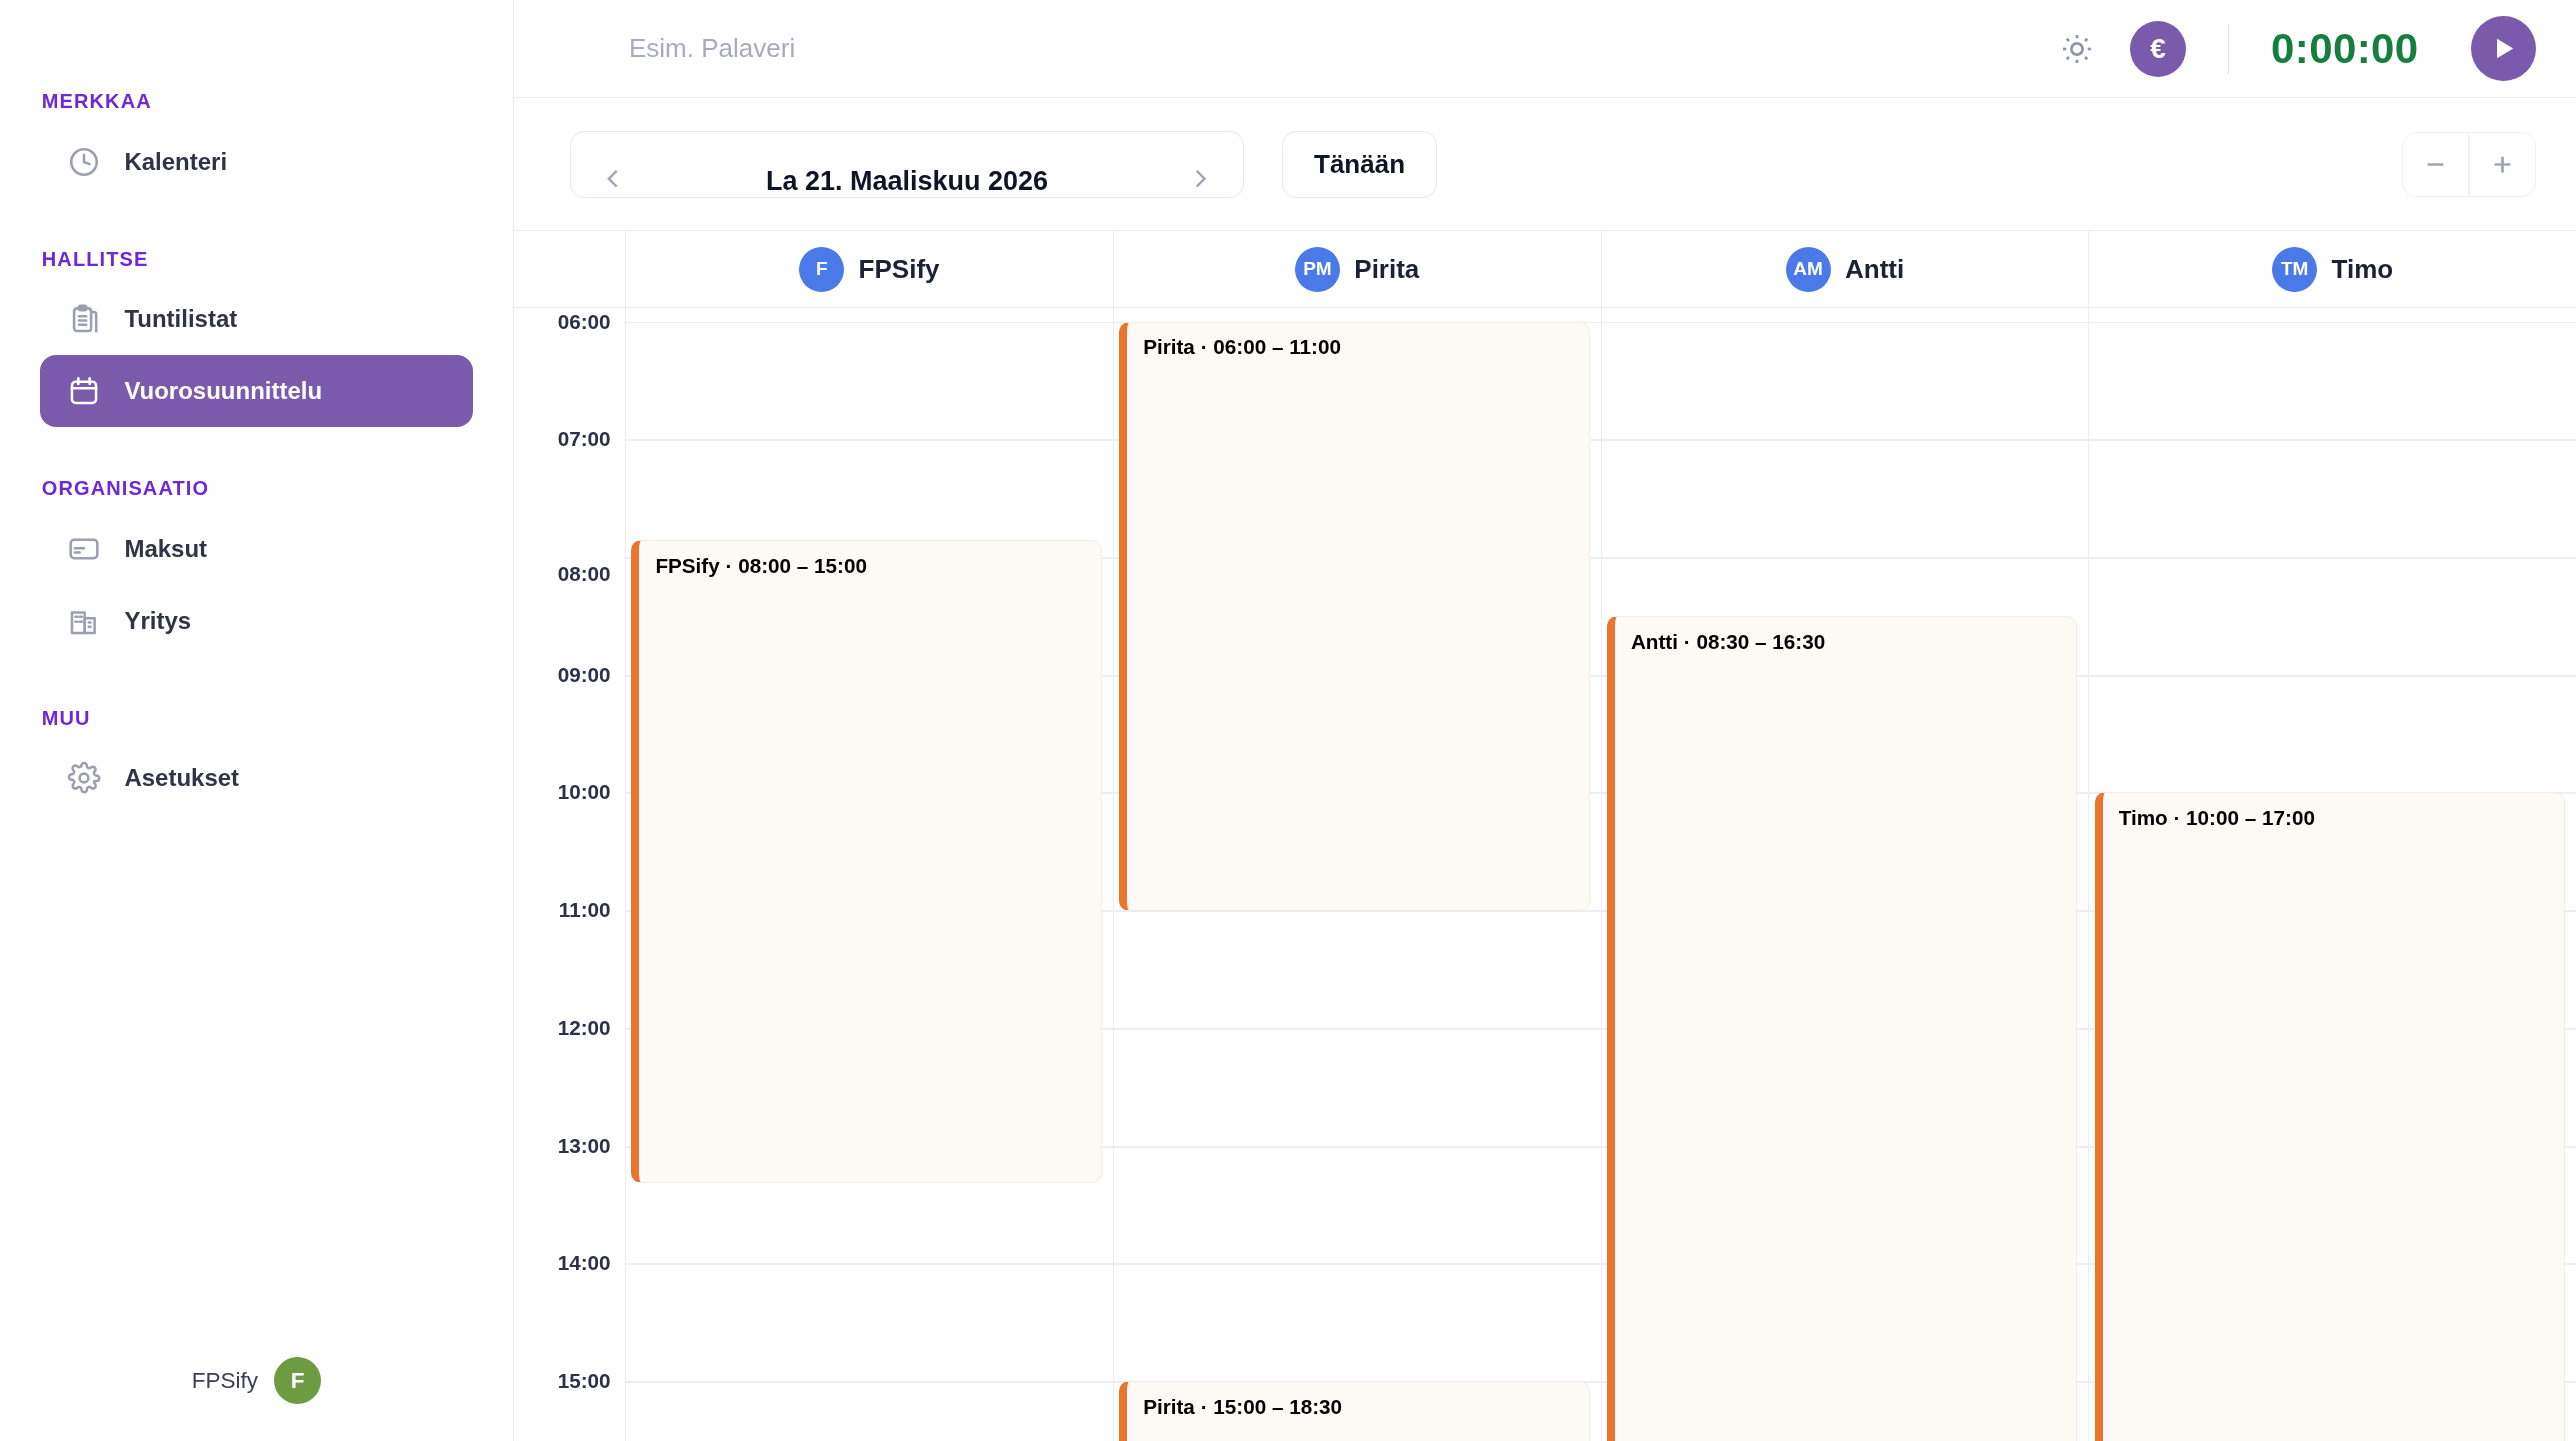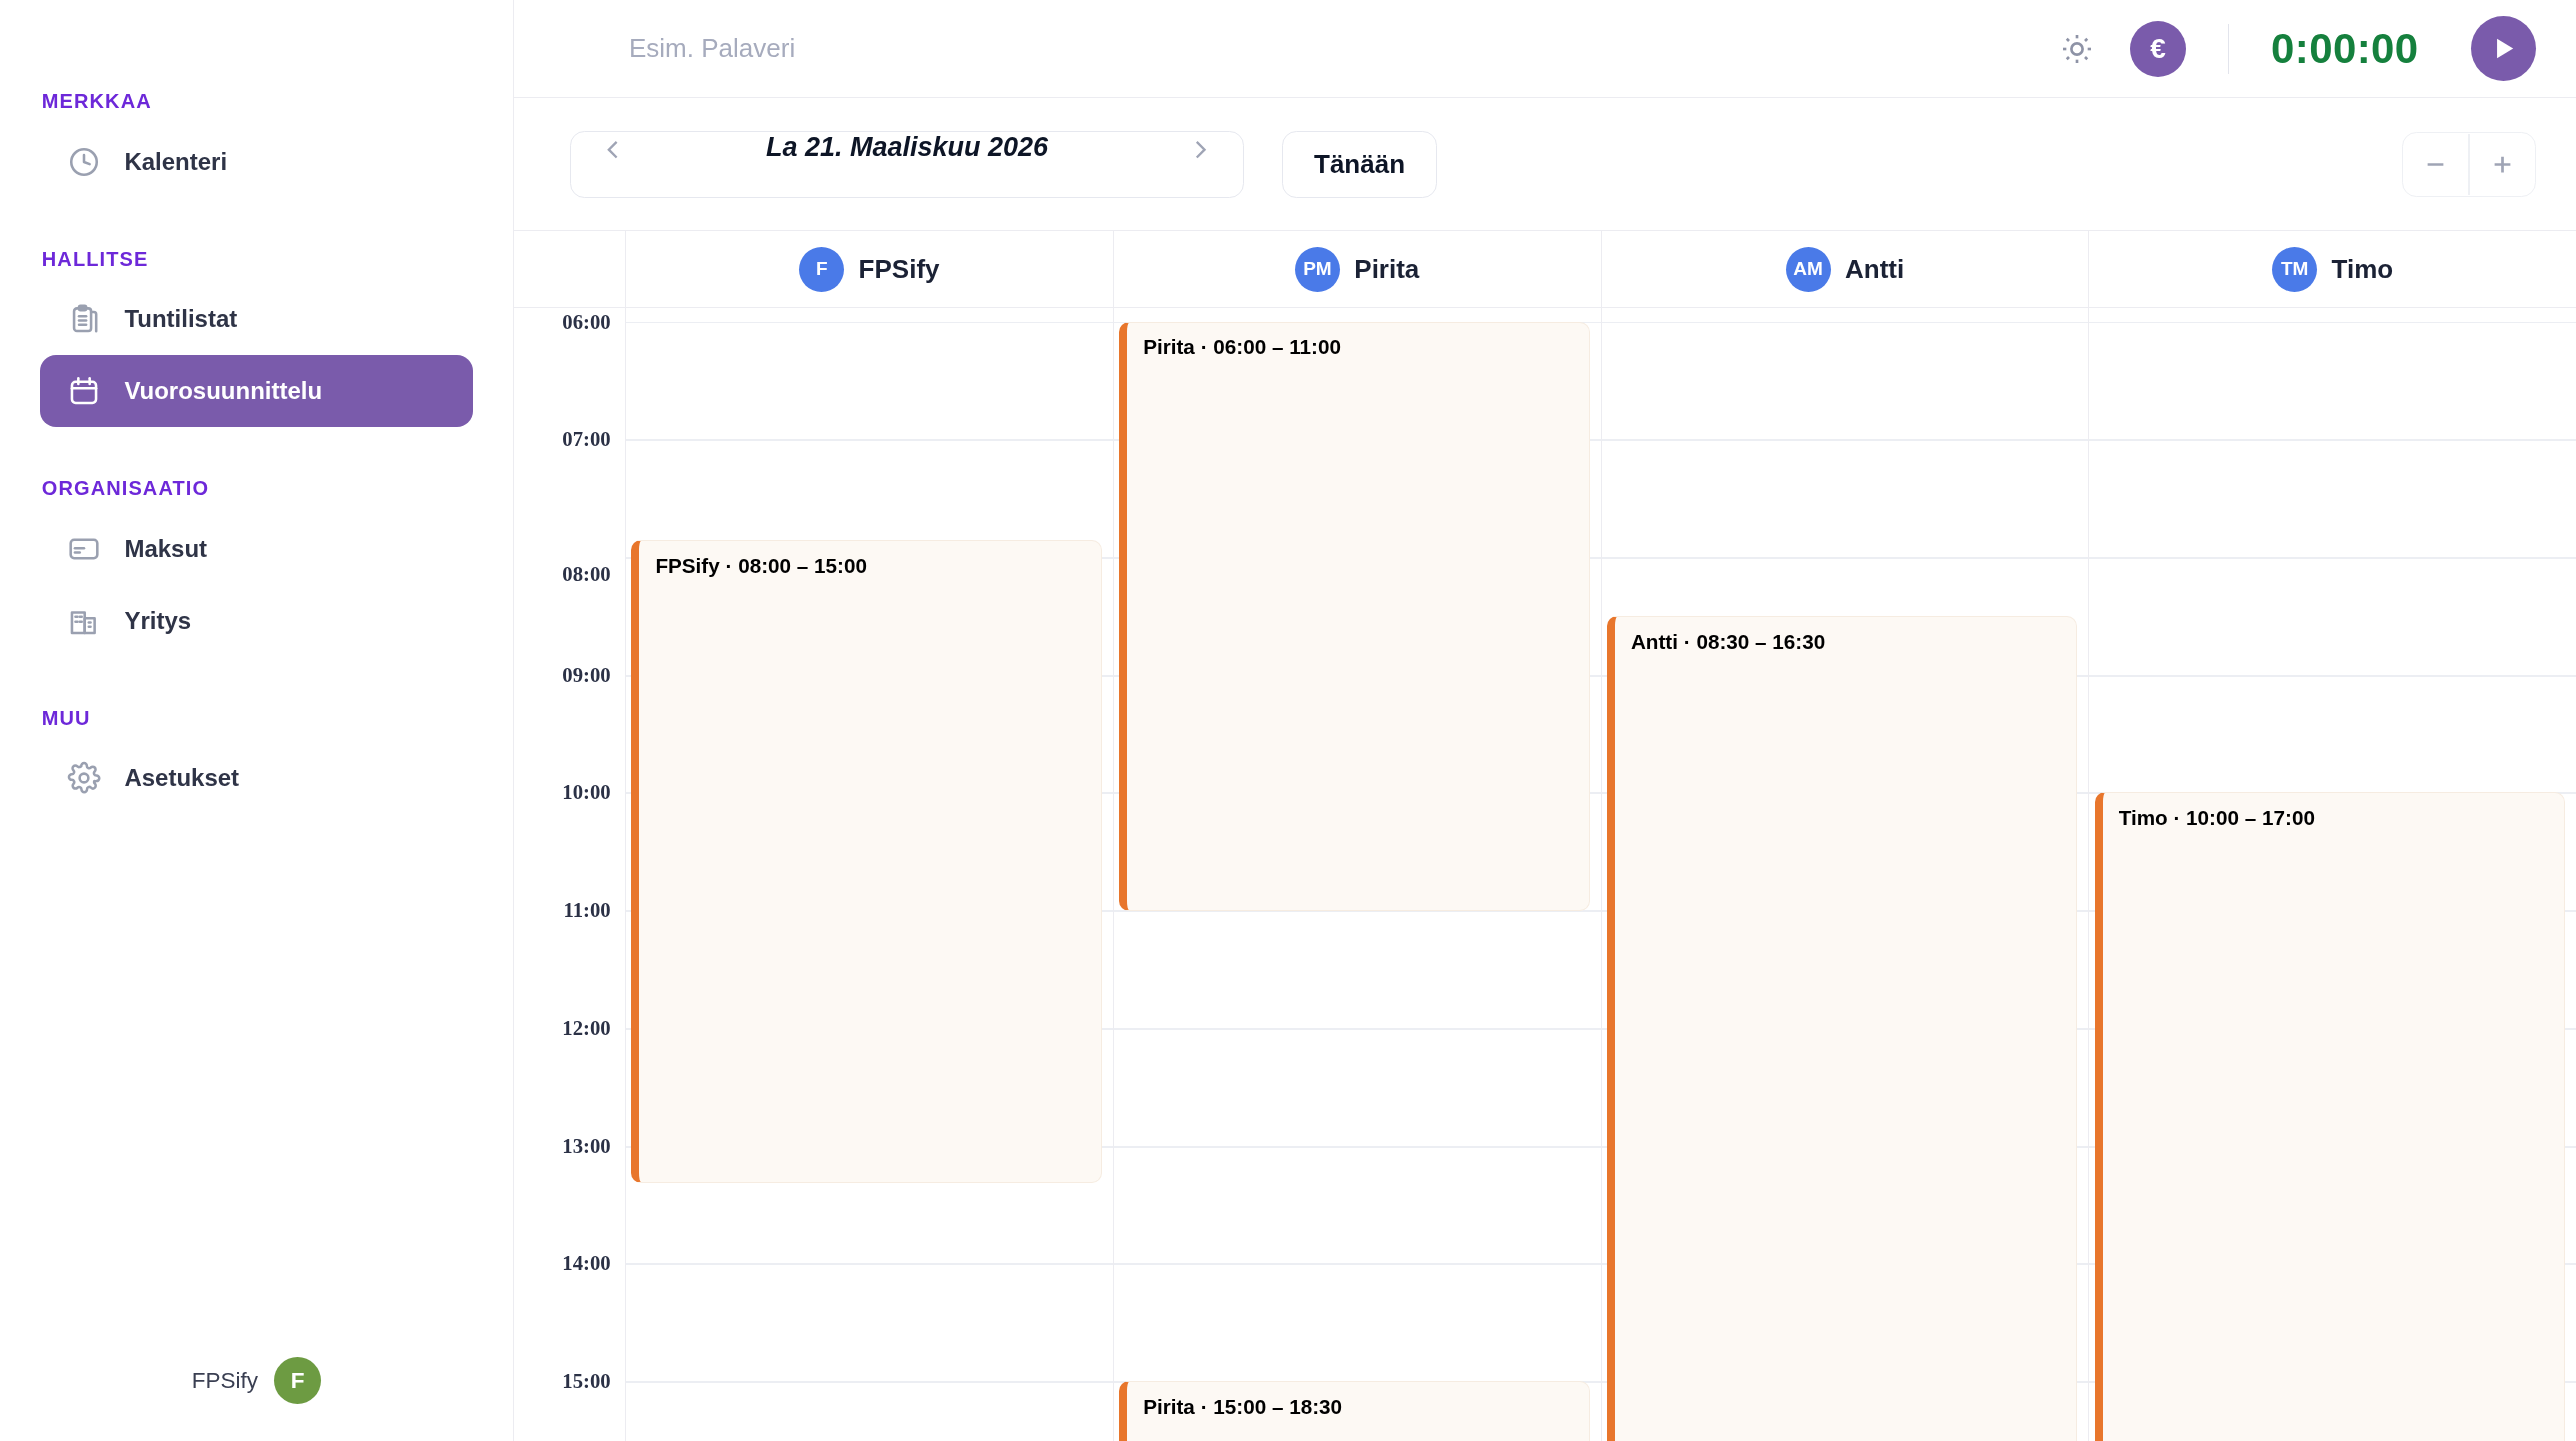--- a/index.html
+++ b/index.html
@@ -91,22 +91,22 @@
   
   .datebar {
     height:133px; flex:0 0 133px;
     border-bottom:1.8px solid #ececf1;
     display:flex; align-items:center;
     padding:0 40px 0 56px;
   }
   .date-nav {
     width:674px; height:67px;
     border:1.8px solid #e6e8ef; border-radius:14.4px;
-    display:flex; align-items:flex-start; justify-content:space-between;
-    padding:0 25px; cursor:default;font-style:italic;
+    display:flex; align-items:flex-end; justify-content:space-between;
+    padding:0 25px; cursor:default;
   }
   .date-nav .chev { cursor:pointer; display:flex; align-items:center; justify-content:center; width:36px; height:36px; }
   .date-nav .chev svg { width:23.4px; height:23.4px; stroke:#9fa4b5; fill:none; stroke-width:2.4; }
   .date-label { font-size:27px; font-weight:bold; color:#0d1526; }
   .today-btn {
     margin-left:38px; height:67px; padding:0 31px;
     border:1.8px solid #e6e8ef; border-radius:14.4px;
     display:flex; align-items:center; justify-content:center;
     font-size:26px; font-weight:bold; color:#0d1526;
     background:#fff; cursor:pointer;
@@ -130,21 +130,21 @@
   }
   .avatar {
     width:45px; height:45px; border-radius:50%;
     background:#4a7ae8; color:#fff;
     display:flex; align-items:center; justify-content:center;
     font-size:19px; font-weight:bold; flex:0 0 45px;
   }
   .person-name { font-size:26px; font-weight:bold; color:#1b2235; }
 
   .cal-body { flex:1; display:flex; position:relative; min-height:0; overflow:hidden; }
-  .time-gutter { width:111px; flex:0 0 111px; position:relative;font-family:Liberation Serif, serif; }
+  .time-gutter { width:111px; flex:0 0 111px; position:relative; }
   .time-label {
     position:absolute; right:14.4px;
     font-size:20.7px; font-weight:bold; color:#2b3146;
     transform:translateY(-50%); white-space:nowrap;
   }
   .cols { flex:1; display:flex; position:relative; min-width:0; }
   .col { flex:1 1 0; min-width:0; border-left:1.8px solid #ececf1; position:relative; }
   .hline { position:absolute; left:0; right:0; height:1.8px; background:#eceef3; }
 
   .event {

